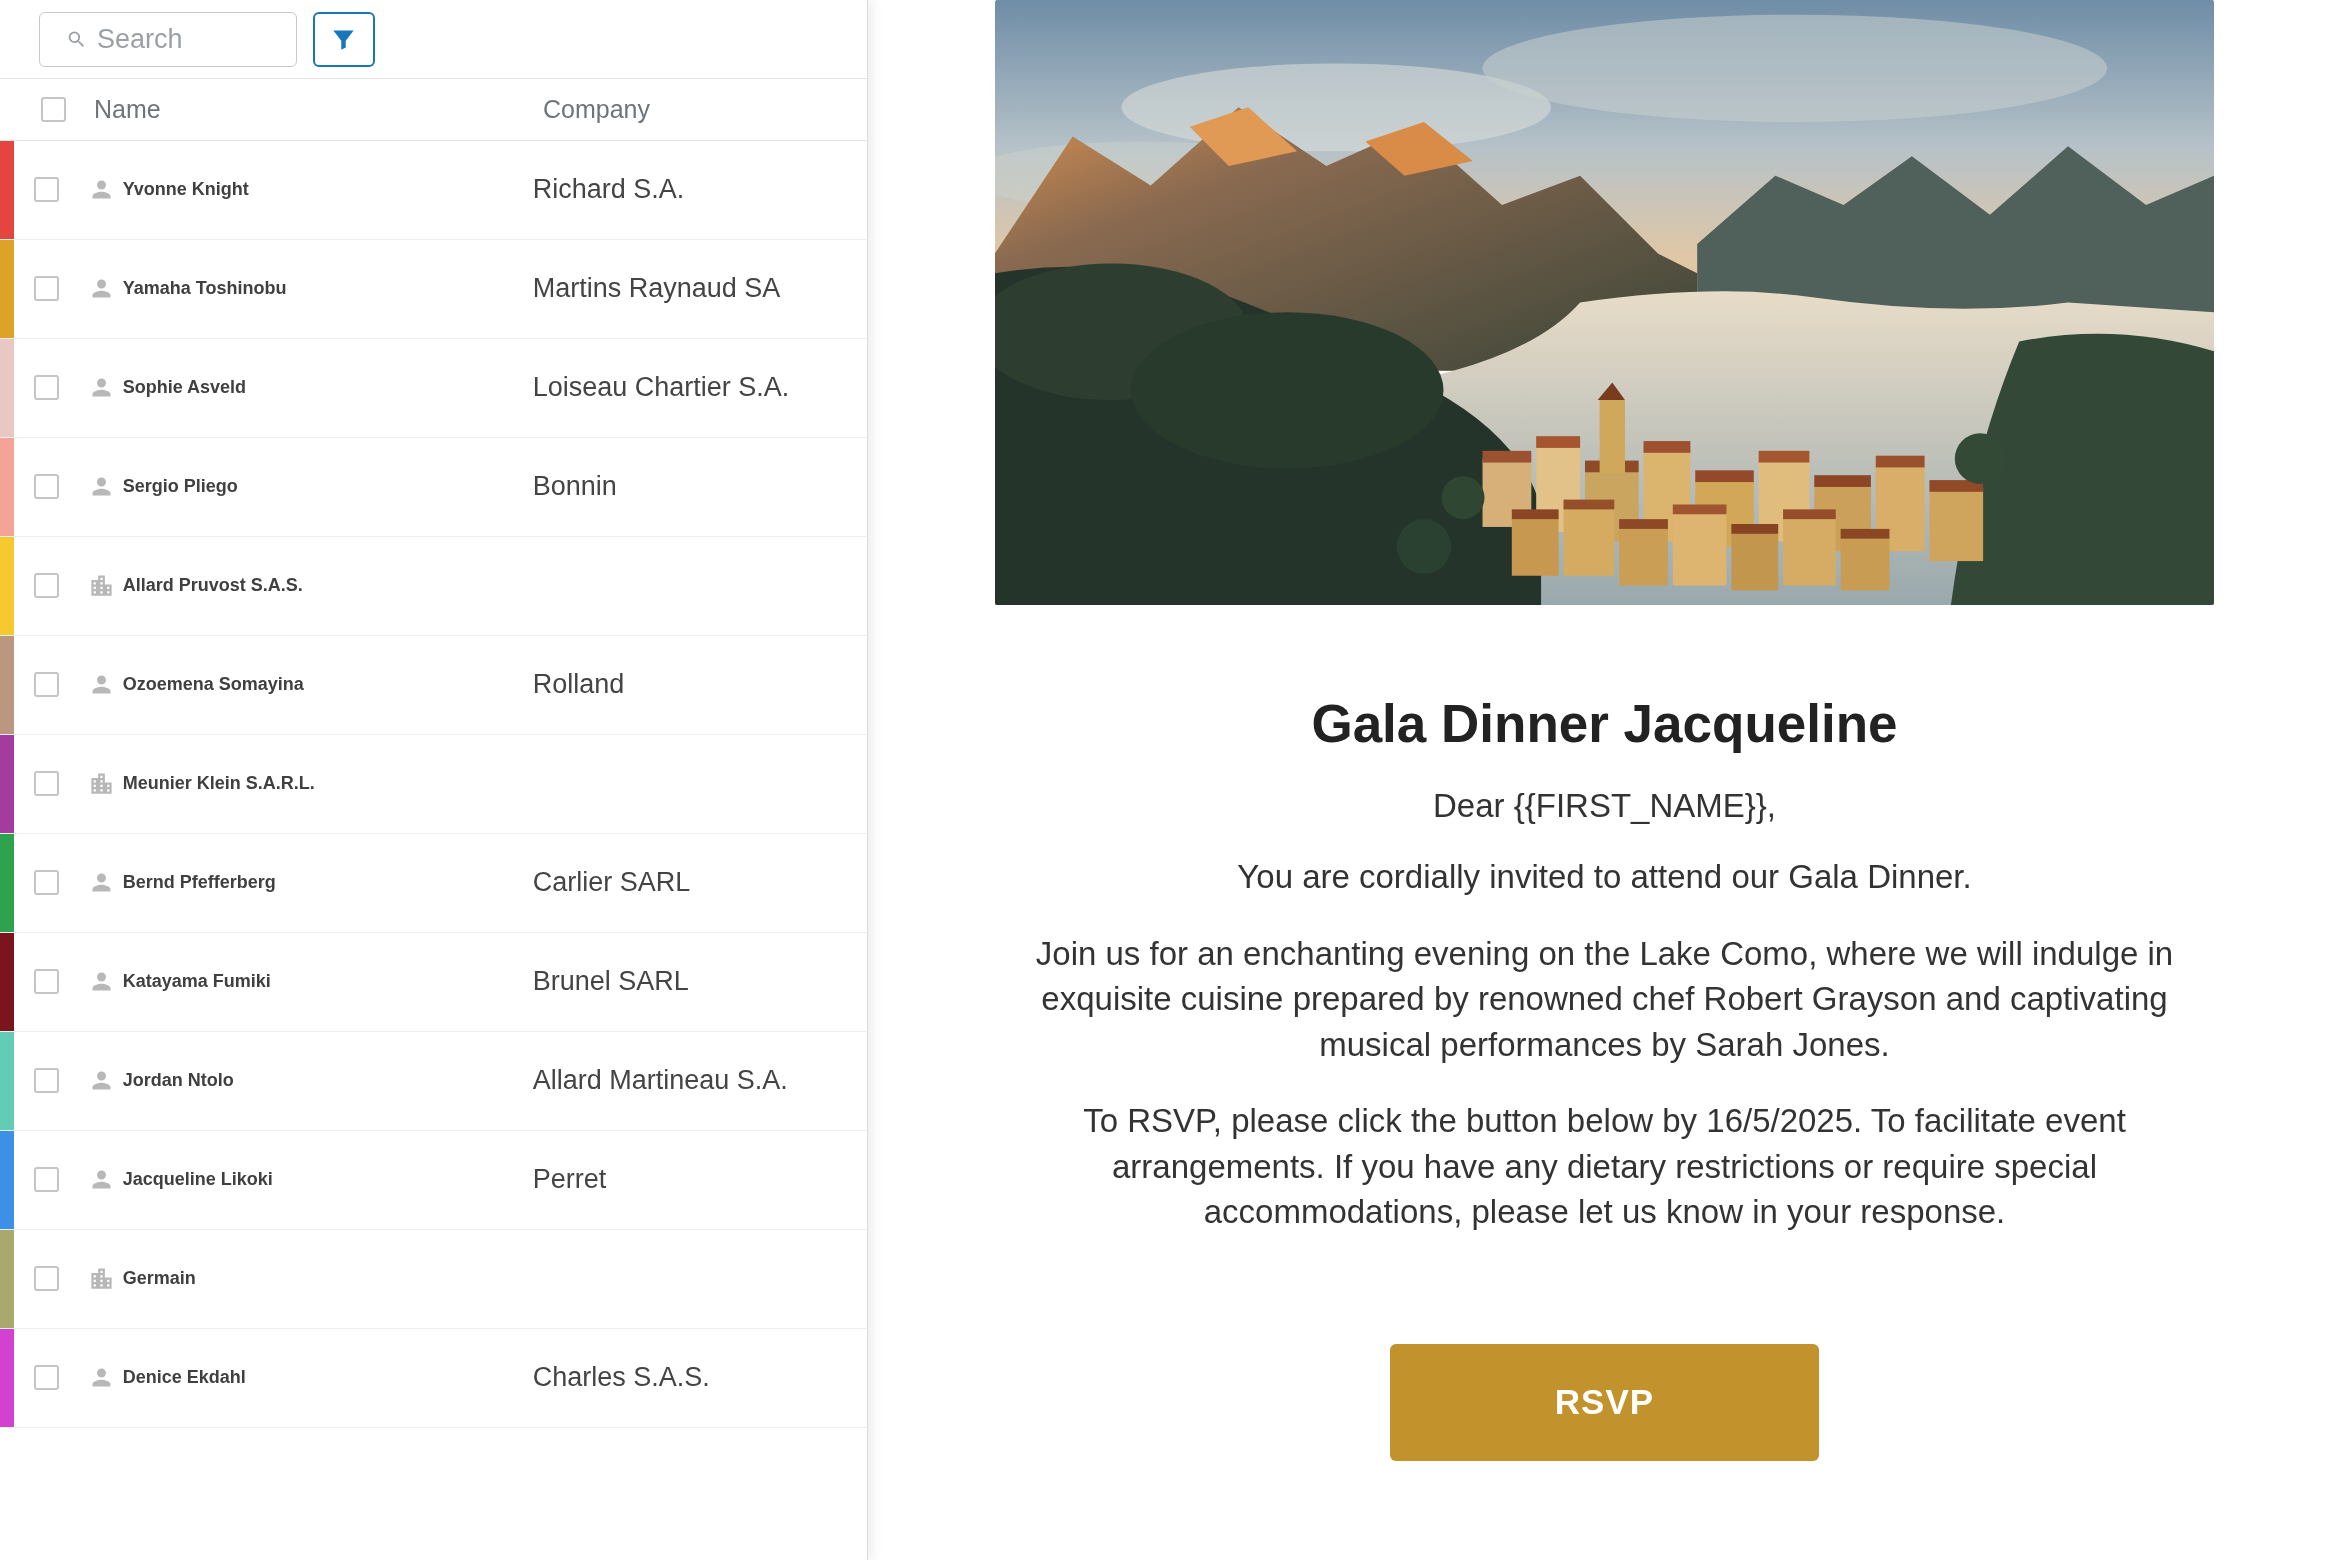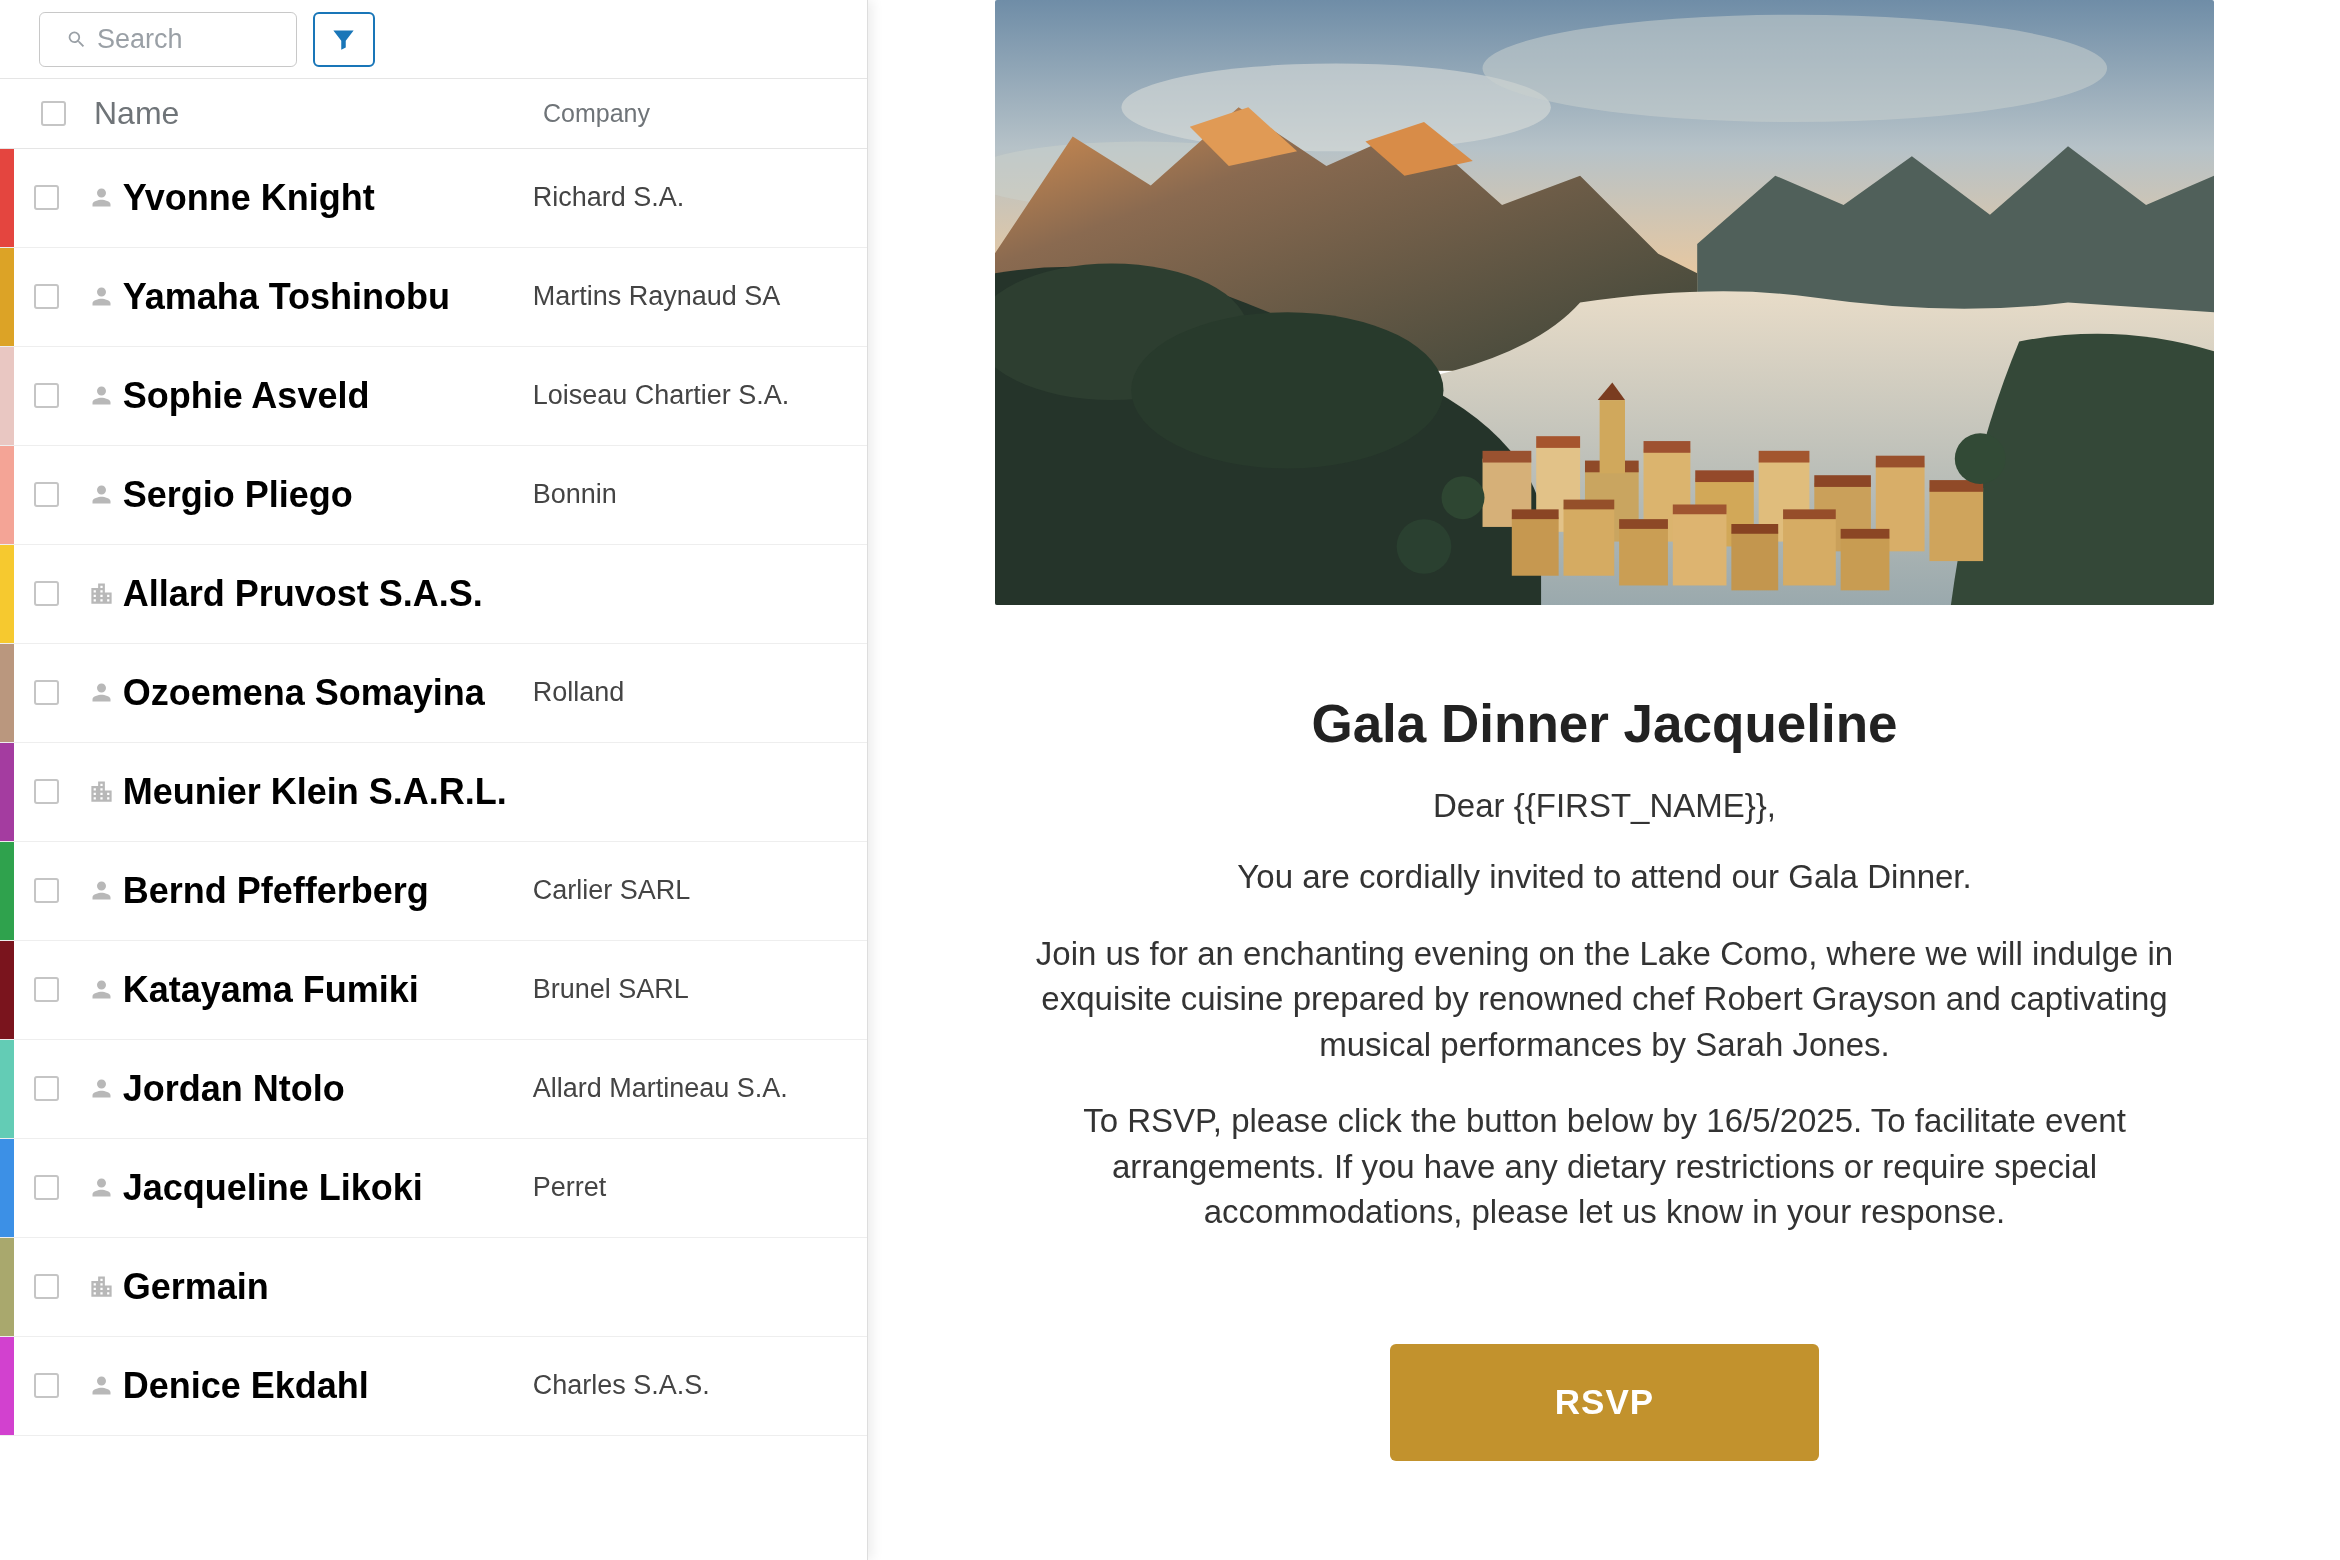--- a/index.html
+++ b/index.html
@@ -59,21 +59,21 @@
     .filter-icon { width: 27px; height: 27px; fill: #1976b8; }
     .header-row {
       display: flex;
       align-items: center;
       border-top: 1px solid #e5e5e5;
       border-bottom: 1px solid #e5e5e5;
       padding: 15.6px 0 15.6px 41px;
       background: #fff;
     }
     .header-checkbox-col { width: 53px; }
-    .header-name-col { width: 449px; font-size: 32px; color: #6f7478; font-weight: 500; }
+    .header-name-col { width: 449px; font-size: 25px; color: #6f7478; font-weight: 500; }
     .header-company-col { flex: 1; font-size: 25px; color: #6f7478; font-weight: 400; }
     .contact-list { flex: 1; overflow-y: auto; }
     .contact-row {
       display: flex;
       align-items: center;
       border-bottom: 1px solid #eee;
       height: 99px;
       position: relative;
     }
     .color-strip {
@@ -96,23 +96,23 @@
     }
     .icon-col {
       width: 43px;
       display: flex;
       justify-content: center;
       align-items: center;
     }
     .person-icon, .company-icon { width: 27px; height: 27px; fill: #b8b8b8; }
     .name-col {
       width: 410px;
-      font-size: 36px;
+      font-size: 18px;
       font-weight: 600;
-      color: #000000;
+      color: #404040;
     }
     .company-col {
       flex: 1;
       font-size: 27px;
       color: #444;
       font-weight: 400;
     }
     .right-panel {
       flex: 1;
       overflow-y: auto;

